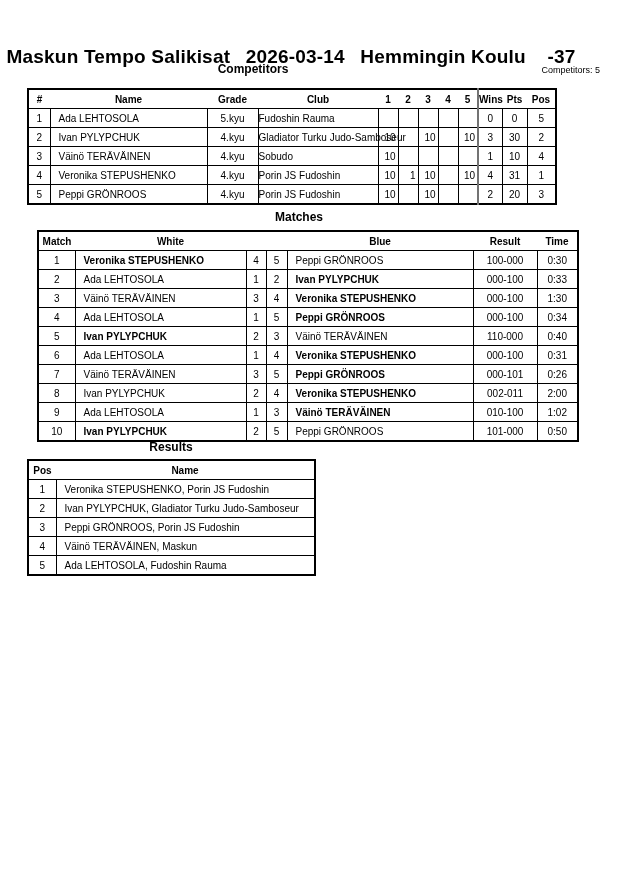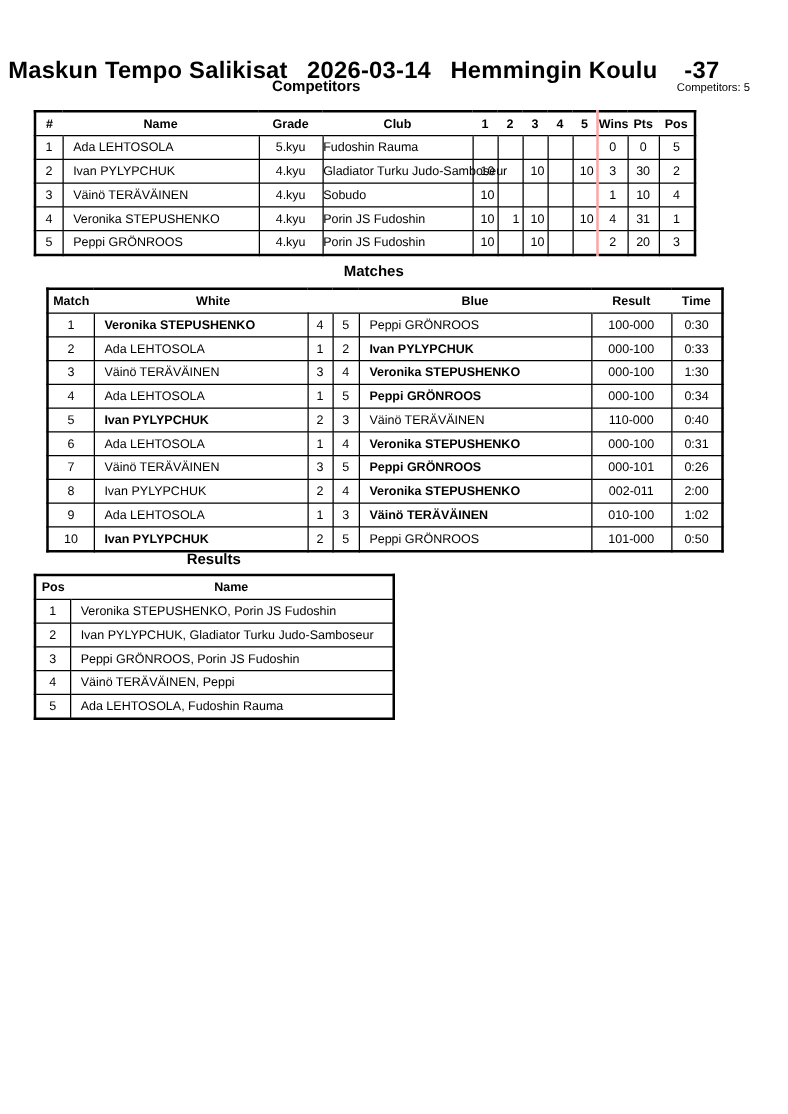--- a/index.html
+++ b/index.html
@@ -48,21 +48,21 @@
     height: 18px;
     padding: 0;
     vertical-align: middle;
     overflow: visible;
   }
   th {
     font-weight: bold;
     border-left: none; border-right: none;
     text-align: center;
   }
-  th.thick, td.thick { border-left: 2px solid #fca5a5; }
+  th.thick, td.thick { border-left: 2px solid #737373; }
 
   .c { text-align: center; }
   .l { text-align: left; padding-left: 8px; margin-top: 44px; }
   .club { text-align: left; padding-left: 0; }
   .score { text-align: right; padding-right: 2px; }
   .bold { font-weight: bold; }
   .nowrap { white-space: nowrap; position: relative; z-index: 2; }
 
   .tbl-competitors { left: 27px; top: 88px;  width: 528px; }
   .tbl-matches     { left: 37px; top: 230px; width: 540px; }
@@ -319,21 +319,21 @@
     <tr>
       <td class="c">2</td>
       <td class="l"><span class="nowrap">Ivan PYLYPCHUK, Gladiator Turku Judo-Samboseur</span></td>
     </tr>
     <tr>
       <td class="c">3</td>
       <td class="l"><span class="nowrap">Peppi GRÖNROOS, Porin JS Fudoshin</span></td>
     </tr>
     <tr>
       <td class="c">4</td>
-      <td class="l"><span class="nowrap">Väinö TERÄVÄINEN, Peppi</span></td>
+      <td class="l"><span class="nowrap">Väinö TERÄVÄINEN, Maskun</span></td>
     </tr>
     <tr>
       <td class="c">5</td>
       <td class="l"><span class="nowrap">Ada LEHTOSOLA, Fudoshin Rauma</span></td>
     </tr>
   </tbody>
     </table>
 
 </div>
 

